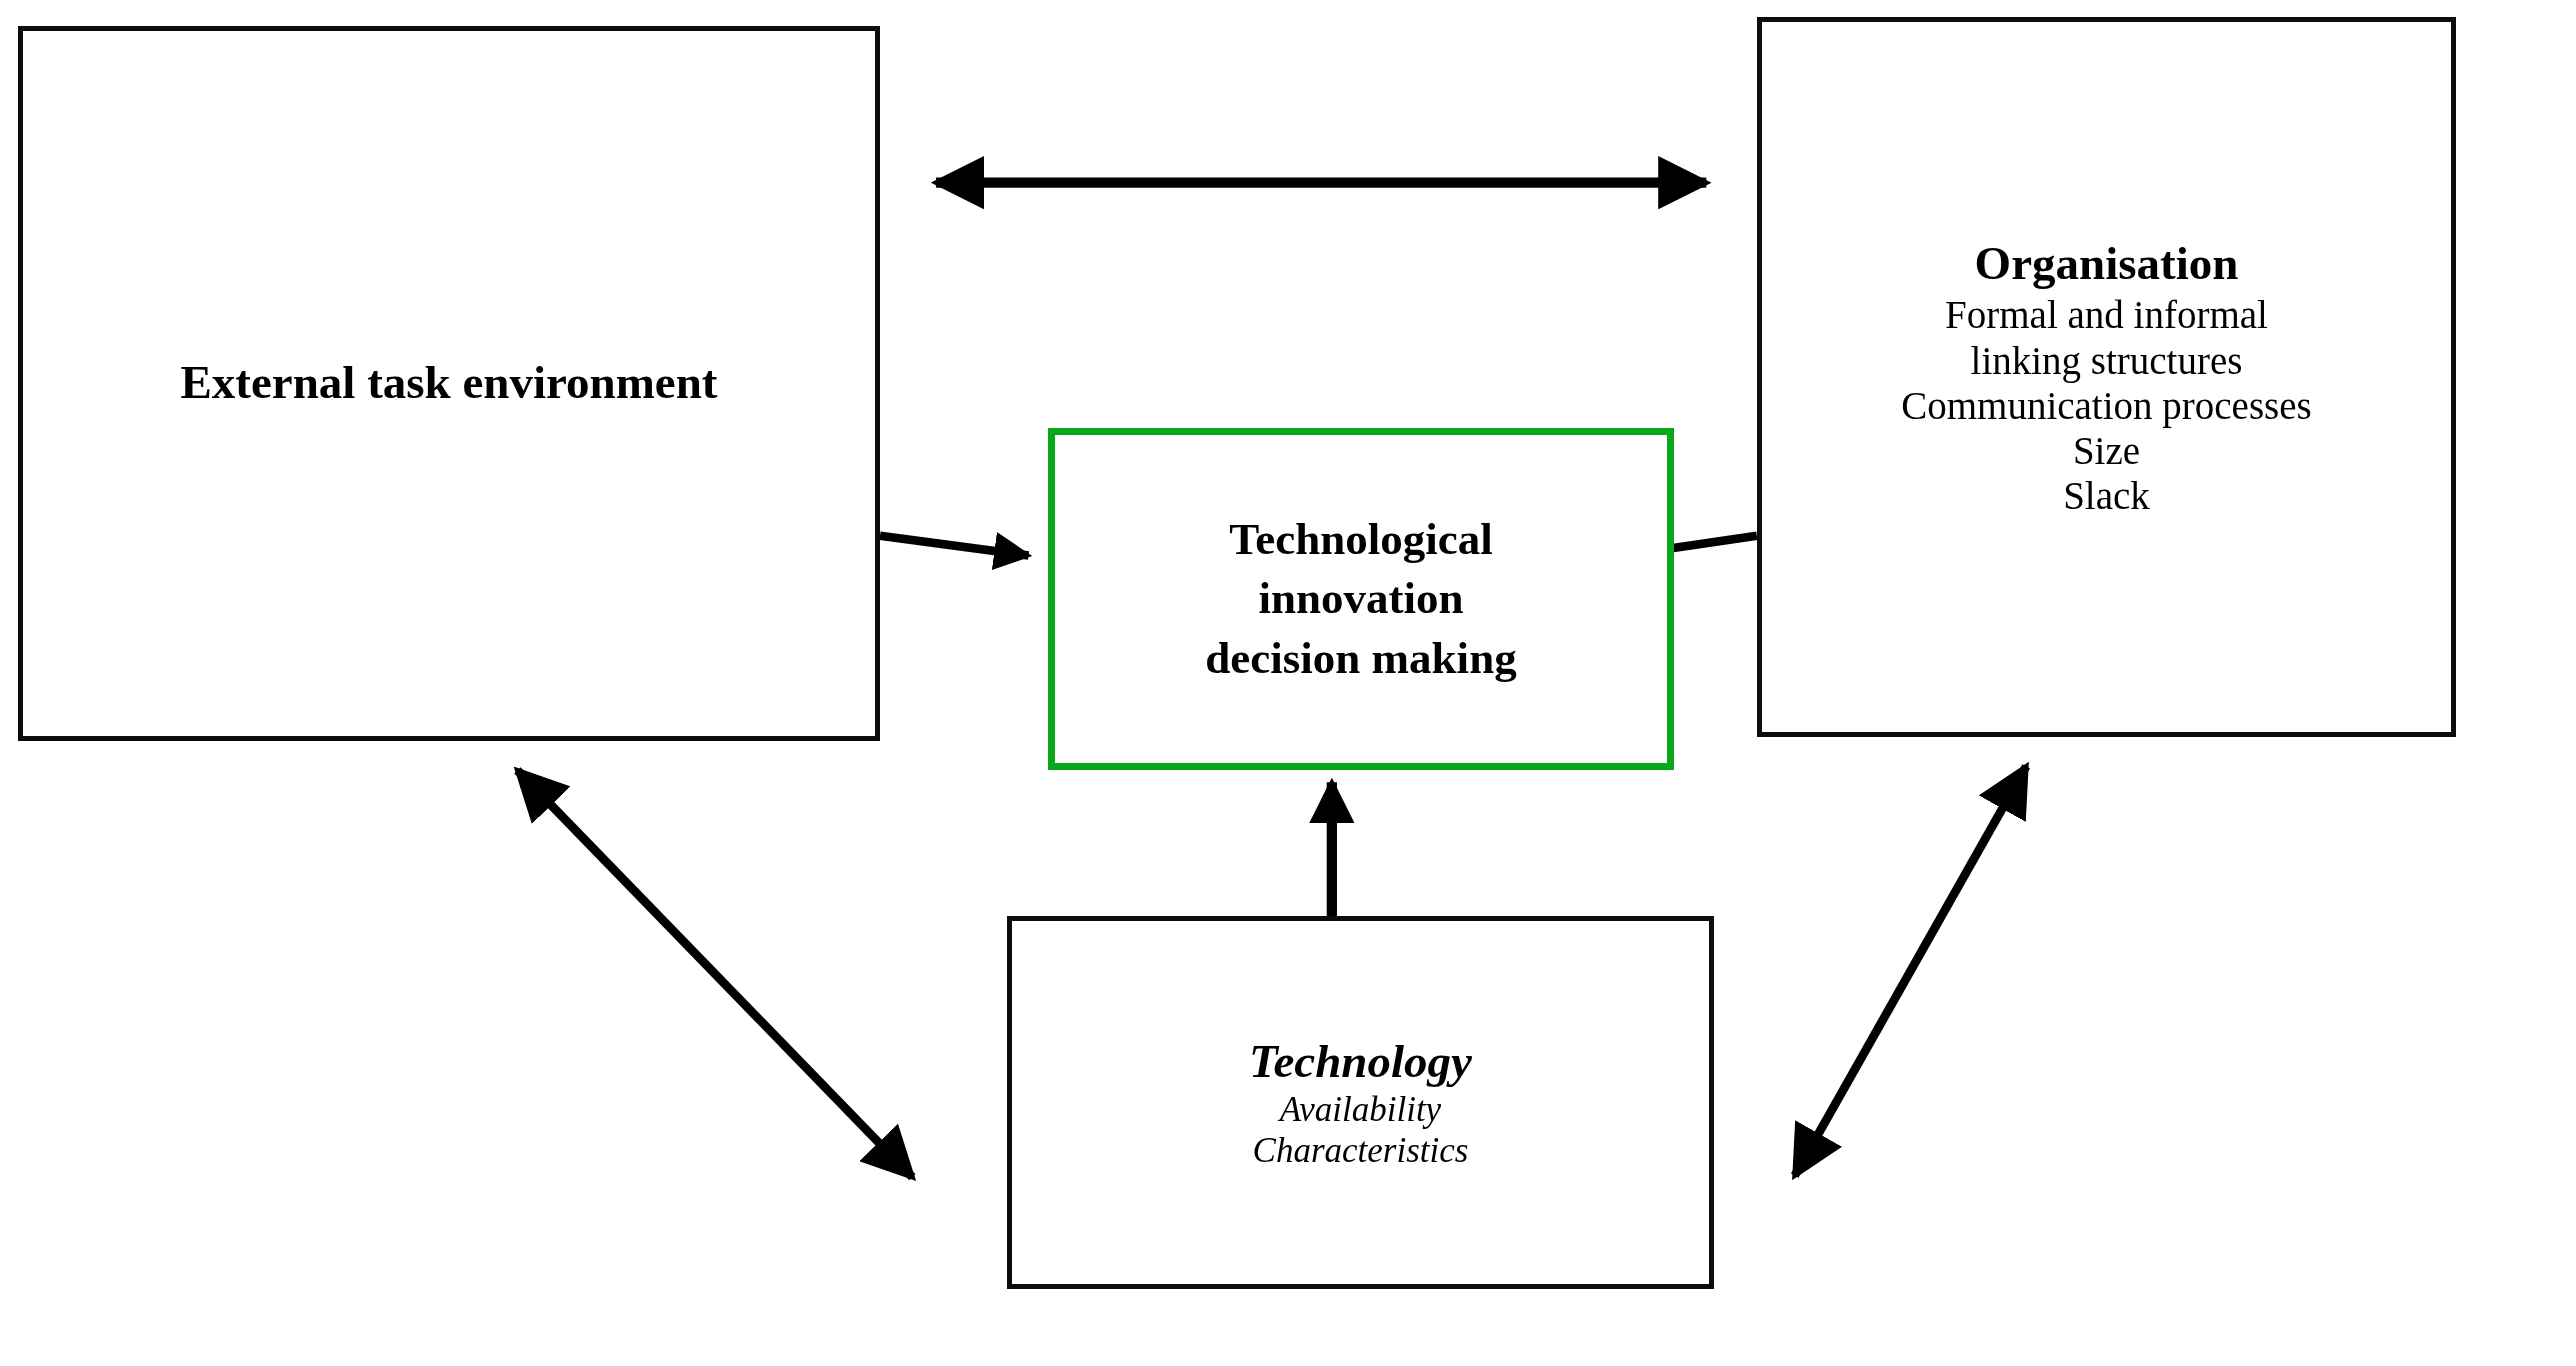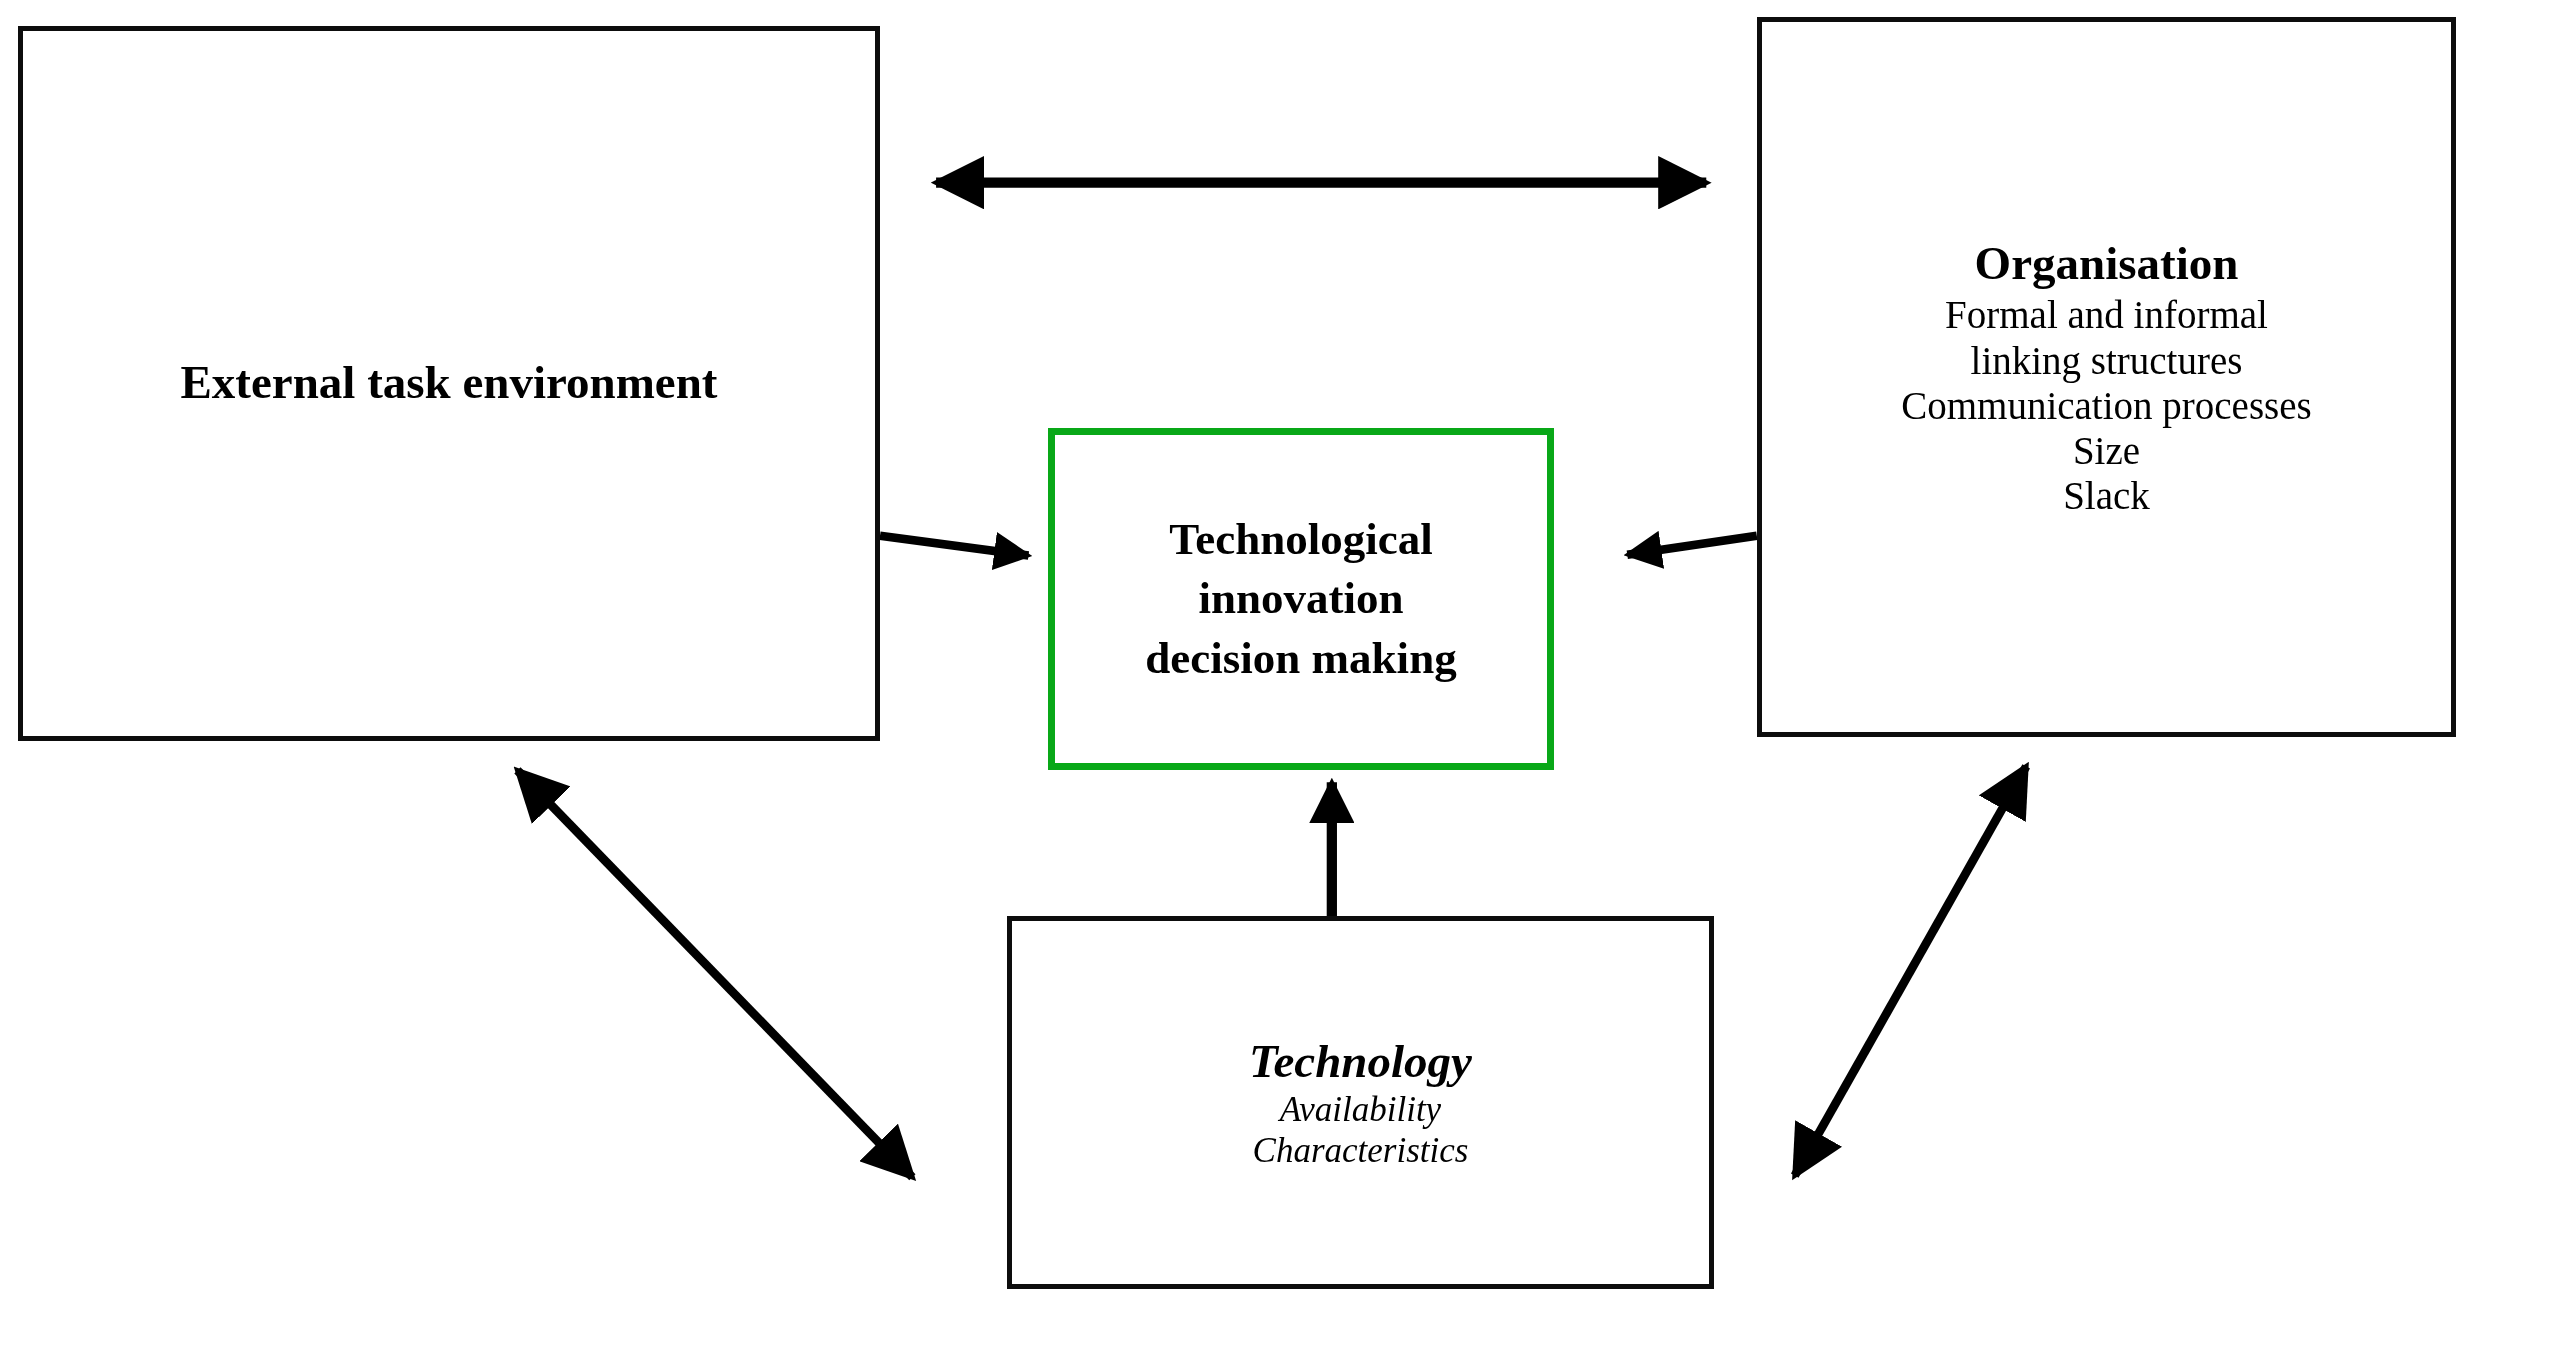--- a/index.html
+++ b/index.html
@@ -49,21 +49,21 @@
 
   
   #node-organisation {
     left: 1757px; top: 17.4px; width: 699px; height: 720px;
   }
   #node-organisation .node-title { font-size: 47px; margin-bottom: 1.6px; }
   #node-organisation .node-line  { font-size: 39px; }
 
   
   #node-decision {
-    left: 1048px; top: 428px; width: 506px; height: 342px;
+    left: 1048px; top: 428px; width: 626px; height: 342px;
   }
   #node-decision .node-title { font-size: 45px; line-height: 1.32; }
 
   
   #node-technology {
     left: 1007px; top: 916px; width: 707px; height: 373px; font-style: italic;
   }
   #node-technology .node-title { font-size: 47px; margin-bottom: 1.6px; }
   #node-technology .node-line  { font-size: 35px; }
 

